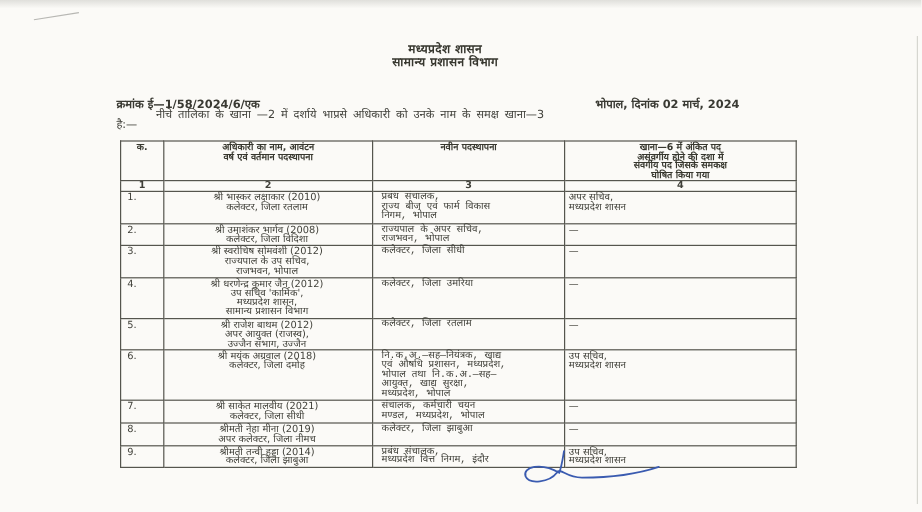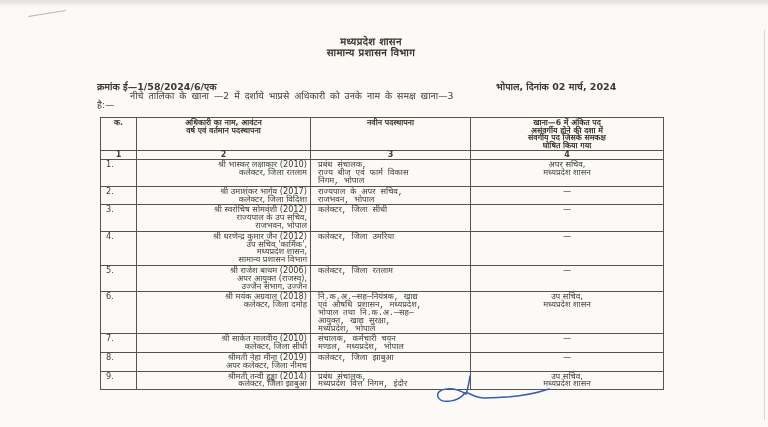--- a/index.html
+++ b/index.html
@@ -56,23 +56,23 @@
     border: 1px solid #55554e;
     padding: 1px 3px;
     vertical-align: top;
     white-space: pre-line;
   }
   .order-table th {
     font-weight: bold; text-align: center; font-size: 7.8px; line-height: 7.6px;
     color: #38382f;
   }
   .order-table td.sn { text-align: left; padding-left: 5px; }
-  .order-table td.officer { text-align: right; padding-left: 1px; margin-top: 34px; }
+  .order-table td.officer { text-align: center; padding-left: 1px; margin-top: 34px; }
   .order-table td.newpost { text-align: left; padding-left: 7px; font-family: Liberation Mono, monospace; }
-  .order-table td.equiv { text-align: center; }
+  .order-table td.equiv { text-align: left; }
   .num-row td {
     text-align: center; font-weight: bold; padding: 0;
     line-height: 8px; font-size: 8px;
   }
   .signature {
     position: absolute; left: 413px; top: 374px; width: 160px; height: 40px;
   }
 </style>
 </head>
 <body>
@@ -127,21 +127,21 @@
       <td class="officer">श्री भास्कर लक्षाकार (2010)
 कलेक्टर, जिला रतलाम</td>
       <td class="newpost">प्रबंध संचालक,
 राज्य बीज एवं फार्म विकास
 निगम, भोपाल</td>
       <td class="equiv">अपर सचिव,
 मध्यप्रदेश शासन</td>
     </tr>
     <tr>
       <td class="sn">2.</td>
-      <td class="officer">श्री उमाशंकर भार्गव (2017)
+      <td class="officer">श्री उमाशंकर भार्गव (2008)
 कलेक्टर, जिला विदिशा</td>
       <td class="newpost">राज्यपाल के अपर सचिव,
 राजभवन, भोपाल</td>
       <td class="equiv">—</td>
     </tr>
     <tr>
       <td class="sn">3.</td>
       <td class="officer">श्री स्वरोचिष सोमवंशी (2012)
 राज्यपाल के उप सचिव,
 राजभवन, भोपाल</td>
@@ -152,41 +152,41 @@
       <td class="sn">4.</td>
       <td class="officer">श्री धरणेन्द्र कुमार जैन (2012)
 उप सचिव 'कार्मिक',
 मध्यप्रदेश शासन,
 सामान्य प्रशासन विभाग</td>
       <td class="newpost">कलेक्टर, जिला उमरिया</td>
       <td class="equiv">—</td>
     </tr>
     <tr>
       <td class="sn">5.</td>
-      <td class="officer">श्री राजेश बाथम (2006)
+      <td class="officer">श्री राजेश बाथम (2012)
 अपर आयुक्त (राजस्व),
 उज्जैन संभाग, उज्जैन</td>
       <td class="newpost">कलेक्टर, जिला रतलाम</td>
       <td class="equiv">—</td>
     </tr>
     <tr>
       <td class="sn">6.</td>
       <td class="officer">श्री मयंक अग्रवाल (2018)
 कलेक्टर, जिला दमोह</td>
       <td class="newpost">नि.क.अ.—सह—नियंत्रक, खाद्य
 एवं औषधि प्रशासन, मध्यप्रदेश,
 भोपाल तथा नि.क.अ.—सह—
 आयुक्त, खाद्य सुरक्षा,
 मध्यप्रदेश, भोपाल</td>
       <td class="equiv">उप सचिव,
 मध्यप्रदेश शासन</td>
     </tr>
     <tr>
       <td class="sn">7.</td>
-      <td class="officer">श्री साकेत मालवीय (2010)
+      <td class="officer">श्री साकेत मालवीय (2021)
 कलेक्टर, जिला सीधी</td>
       <td class="newpost">संचालक, कर्मचारी चयन
 मण्डल, मध्यप्रदेश, भोपाल</td>
       <td class="equiv">—</td>
     </tr>
     <tr>
       <td class="sn">8.</td>
       <td class="officer">श्रीमती नेहा मीना (2019)
 अपर कलेक्टर, जिला नीमच</td>
       <td class="newpost">कलेक्टर, जिला झाबुआ</td>

